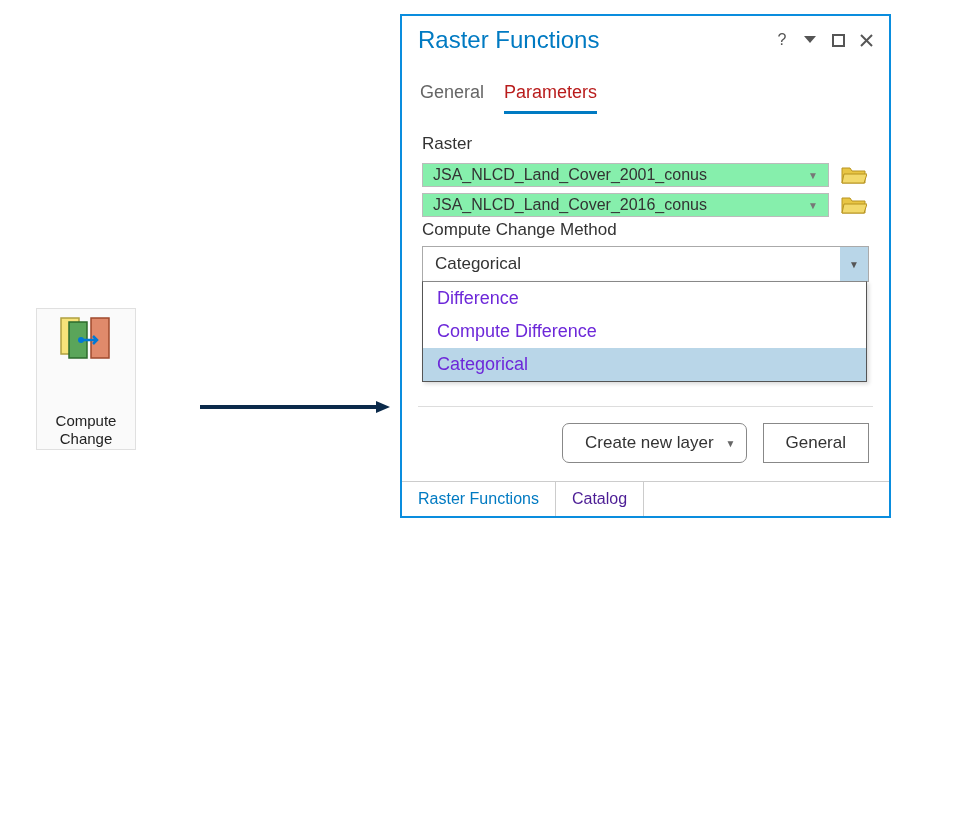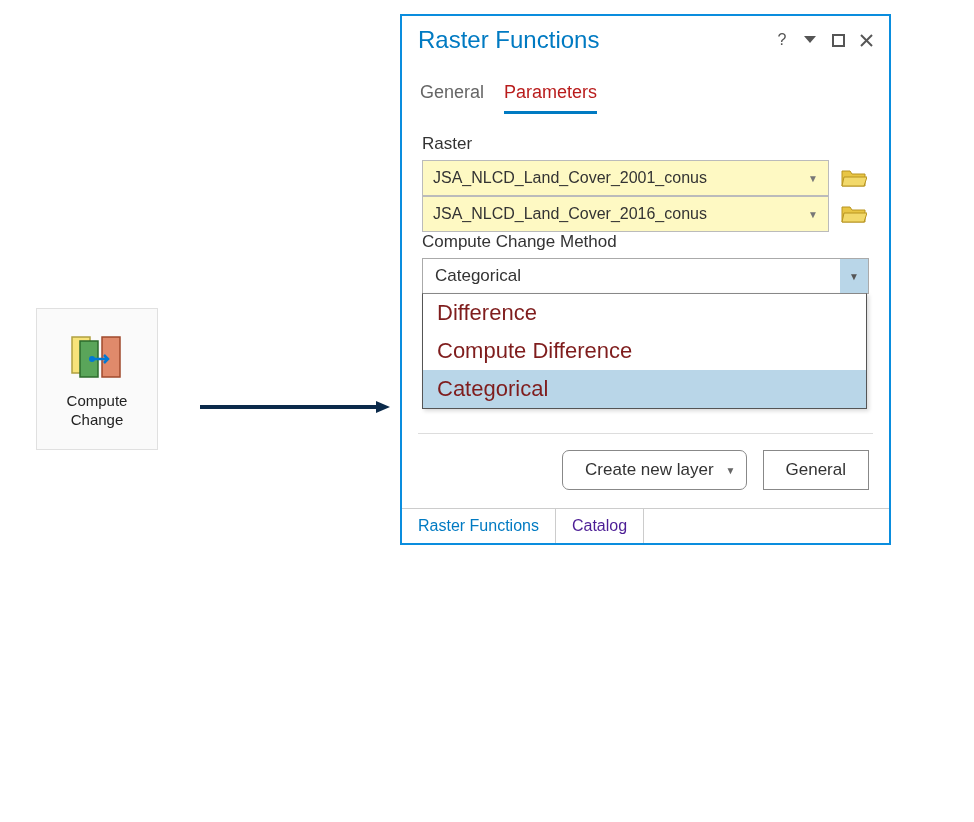--- a/index.html
+++ b/index.html
@@ -3,28 +3,28 @@
   <meta charset="utf-8">
   <style>
     * { box-sizing: border-box; margin: 0; padding: 0; }
     body { font-family: "Segoe UI", Arial, sans-serif; background: #fff; width: 974px; height: 822px; position: relative; }
     
     
     .icon-card {
       position: absolute;
       left: 36px;
       top: 308px;
-      width: 122px;
+      width: 100px;
       height: 142px;
       border: 1px solid #e0e0e0;
       background: #fafafa;
       display: flex;
       flex-direction: column;
       align-items: center;
-      justify-content: center;
+      justify-content: space-between;
       gap: 8px;
     }
     .icon-card .icon-box { width: 60px; height: 56px; display:flex; align-items:center; justify-content:center; }
     .icon-card .label { font-size: 15px; color: #222; text-align: center; line-height: 1.25; }
     
     
     .arrow {
       position: absolute;
       left: 200px;
       top: 400px;
@@ -79,23 +79,23 @@
       cursor: pointer;
       border-bottom: 3px solid transparent;
     }
     .tab.active { color: #b91c1c; border-bottom-color: #007ac2; }
     
     .form-body { padding: 20px 20px 8px 20px; display:flex; flex-direction:column; }
     .field-label { font-size: 17px; color: #333; margin-bottom: 6px; }
     .field-row { display:flex; align-items:center; gap:10px; }
     .text-combo {
       flex: 1;
-      height: 36px;
+      height: 24px;
       border: 1px solid #bbb;
-      background: #fef9c3;
+      background: #86efac;
       display:flex;
       align-items:center;
       padding: 0 6px 0 10px;
       font-size: 16px;
       color: #333;
       position: relative;
     }
     .combo-caret {
       width: 18px; text-align:center; color:#777; font-size:10px;
     }
@@ -120,22 +120,22 @@
     .dropdown-list {
       border: 1px solid #555;
       border-top: 1px solid #888;
       margin-top: -1px;
       width: calc(100% - 2px);
       align-self:center;
       box-shadow: 2px 2px 4px rgba(0,0,0,.15);
     }
     .dd-item {
       padding: 6px 14px;
-      font-size: 22px;
-      color:#7f1d1d;
+      font-size: 18px;
+      color:#6d28d9;
       cursor:pointer;
       background:#fff;
     }
     .dd-item.selected { background:#b9d6e8; }
 
     .sep { border:0; border-top:1px solid #ddd; margin: 16px 16px 0 16px; }
     
     .action-row {
       display:flex; justify-content:flex-end; gap:16px;
       padding: 16px 20px 18px 20px;

